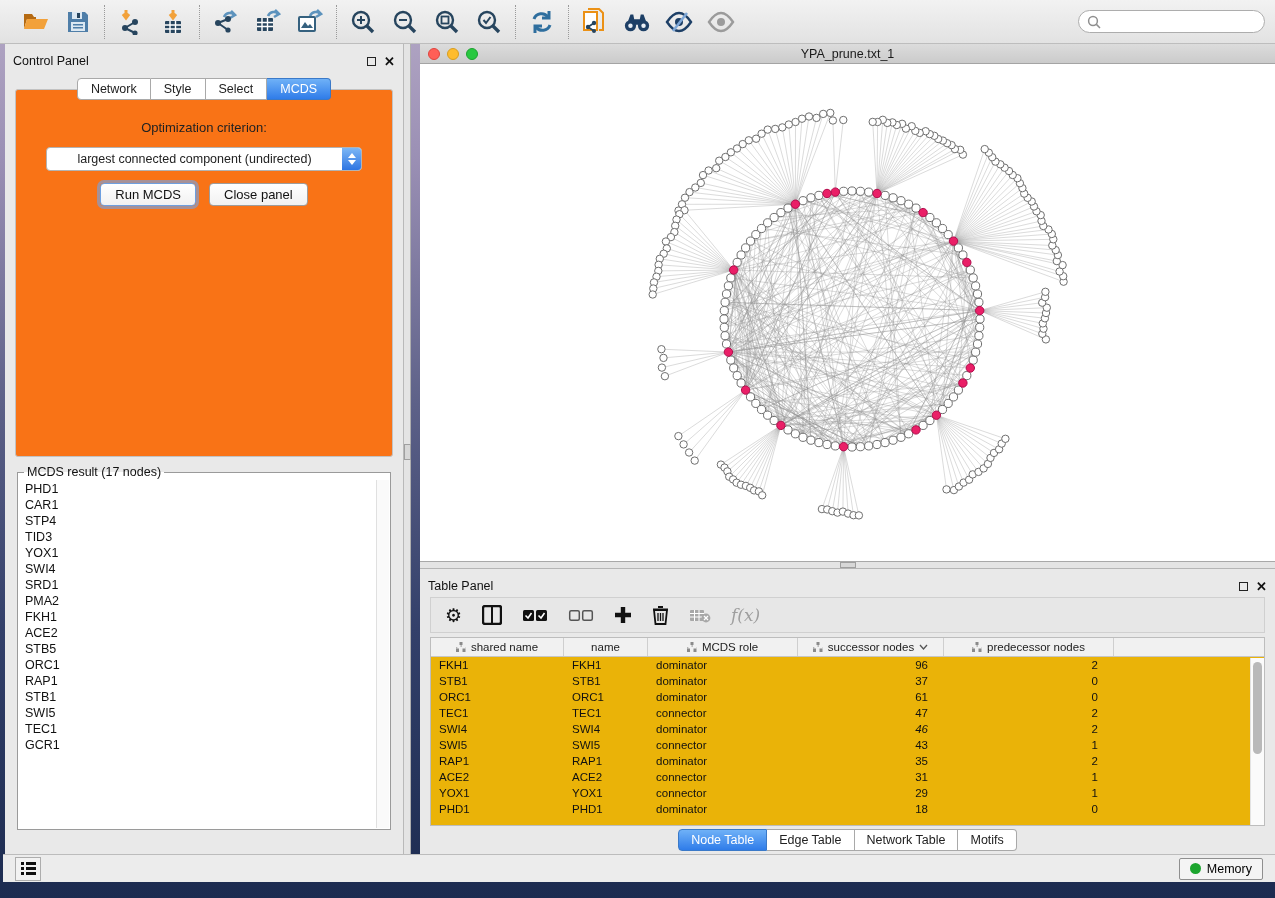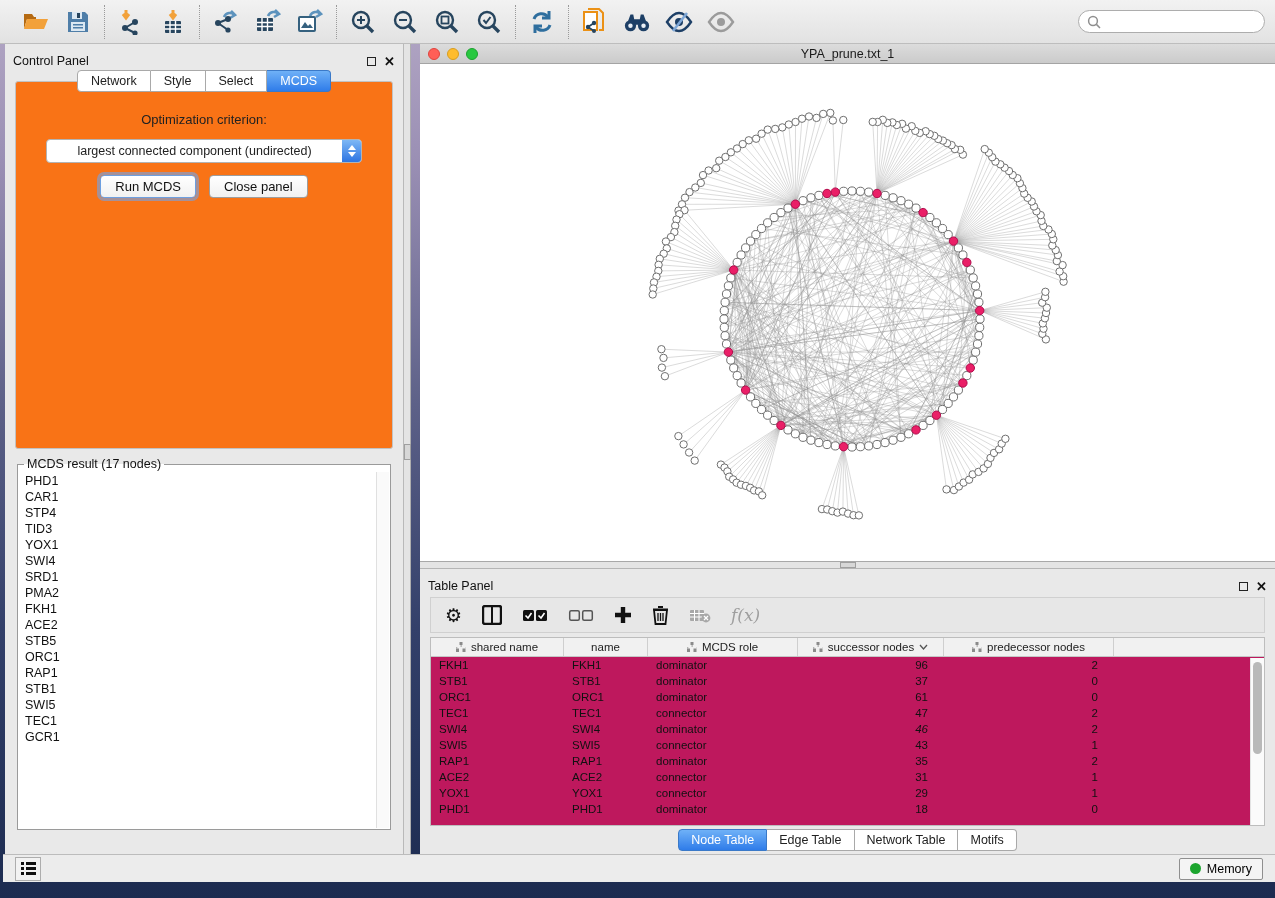--- a/index.html
+++ b/index.html
@@ -28,21 +28,21 @@
   .main-row { flex:1; display:flex; padding-left:5px; min-height:0; }
 
   
   .control-panel { width:399px; flex:none; background:#e9e9e9; border-right:1px solid #b9b9b9; display:flex; flex-direction:column; }
   .panel-titlebar { height:24px; flex:none; display:flex; align-items:flex-end; padding:0 8px; }
   .panel-title { font-size:12.5px; color:#111; }
   .panel-wctrls { margin-left:auto; display:flex; align-items:center; gap:8px; }
   .w-float { width:9px; height:9px; border:1.5px solid #222; display:inline-block; cursor:pointer; }
   .w-close { font-size:13px; font-weight:bold; color:#111; line-height:1; cursor:pointer; }
 
-  .cp-tabs { display:flex; justify-content:center; margin-top:2px; position:relative; z-index:2; }
+  .cp-tabs { display:flex; justify-content:center; margin-top:10px; position:relative; z-index:2; }
   .tab-btn {
     font-size:12.5px; padding:3px 13px; background:#fff; border:1px solid #a9a9a9; border-left:none;
     color:#222; cursor:pointer; font-family:"Liberation Sans",sans-serif;
   }
   .tab-btn:first-child { border-left:1px solid #a9a9a9; border-radius:4px 0 0 4px; }
   .tab-btn:last-child { border-radius:0 4px 4px 0; }
   .tab-btn.active { background:linear-gradient(#6fb1f7,#2f7ce9); color:#fff; border-color:#3a79c8; }
 
   .cp-options {
     margin:-11px 10px 0 10px; border:1px solid #c2c2c2; border-radius:3px; background:#f97316;
@@ -90,21 +90,21 @@
   .h-splitter { height:7px; flex:none; background:#e4e4e4; border-bottom:1px solid #b5b5b5; position:relative; cursor:row-resize; }
   .h-splitter .handle { position:absolute; left:50%; top:0; width:16px; height:6px; margin-left:-8px; background:#d7d7d7; border:1px solid #9f9f9f; }
 
   
   .table-panel { flex:1; background:#e9e9e9; display:flex; flex-direction:column; min-height:0; }
   .tp-toolbar { margin:4px 10px 0 10px; height:36px; flex:none; background:#e7e7e7; border:1px solid #d0d0d0; display:flex; align-items:center; gap:20px; padding:0 14px; }
   .tpi { background:none; border:none; cursor:pointer; display:flex; align-items:center; }
   .gear-glyph { font-size:19px; color:#111; font-family:"DejaVu Sans",sans-serif; line-height:1; }
   .fx-glyph { font-family:"DejaVu Serif",serif; font-style:italic; font-size:17px; color:#9e9e9e; }
 
-  .table-wrap { margin:4px 10px 0 10px; flex:1; background:#be185d; border:1px solid #bdbdbd; position:relative; overflow:hidden; display:flex; flex-direction:column; }
+  .table-wrap { margin:4px 10px 0 10px; flex:1; background:#eab308; border:1px solid #bdbdbd; position:relative; overflow:hidden; display:flex; flex-direction:column; }
   .thead { height:19px; flex:none; background:#f1f1f1; border-bottom:1px solid #c6c6c6; display:flex; }
   .th { display:flex; align-items:center; justify-content:center; gap:5px; font-size:11.5px; color:#222; border-right:1px solid #cfcfcf; overflow:hidden; }
   .th svg { flex:none; }
   .tbody { flex:1; overflow:hidden; }
   .tr { display:flex; height:16px; }
   .td { font-size:11.5px; line-height:16px; padding:0 8px; white-space:nowrap; overflow:hidden; color:#111; }
   .td.num { text-align:right; padding-right:16px; }
   .tscroll { position:absolute; top:20px; right:0; bottom:0; width:14px; background:#fbfbfb; border-left:1px solid #e3e3e3; }
   .tthumb { position:absolute; top:4px; left:2px; width:9px; height:92px; background:#b9b9b9; border-radius:5px; }
 

